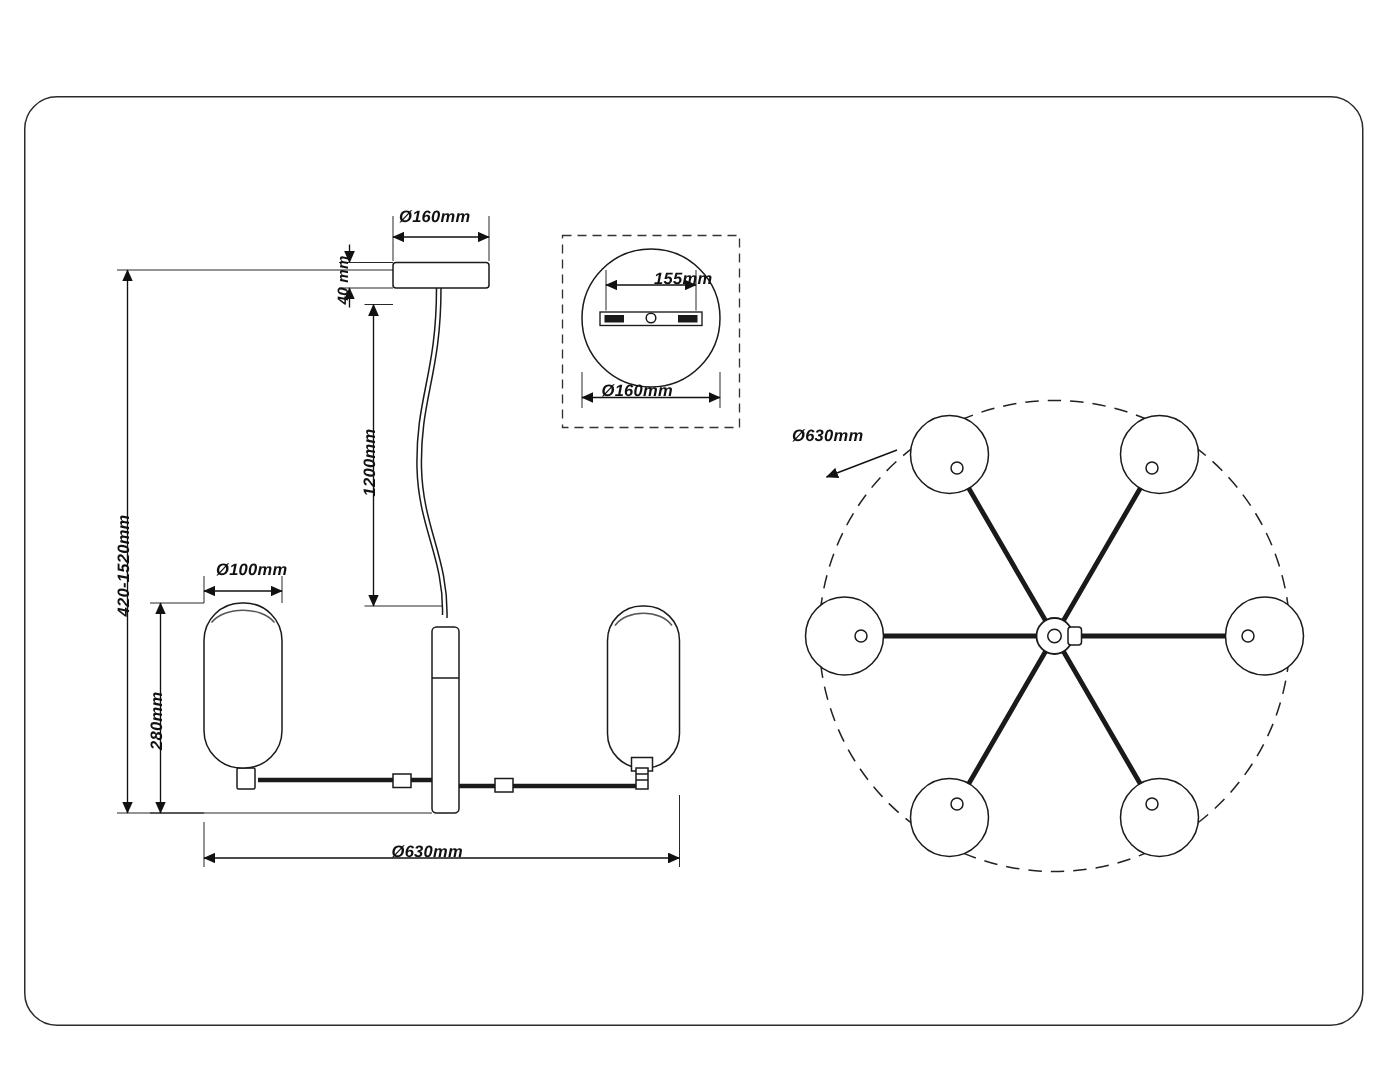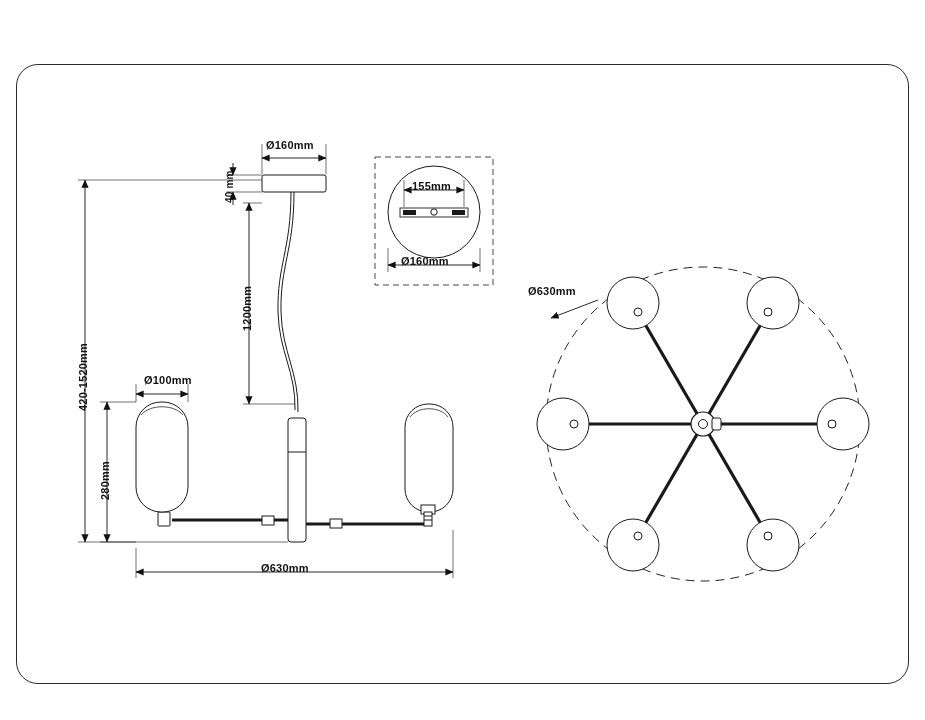--- a/index.html
+++ b/index.html
@@ -12,20 +12,21 @@
     height: 720px;
     font-family: "Liberation Sans", sans-serif;
     color: #1a1a1a;
     position: relative;
     overflow: hidden;
   }
   #stage {
     position: relative;
     width: 776px;
     height: 720px;
+    font-style: italic;
   }
   #frame {
     position: absolute;
     left: 16px;
     top: 64px;
     width: 893px;
     height: 620px;
     border: 1px solid #2b2b2b;
     border-radius: 22px;
     box-sizing: border-box;
@@ -214,19 +215,19 @@
   <div class="lbl rot" style="left:241px; top:331px;">1200mm</div>
 
   <div class="lbl rot" style="left:77px; top:411px;">420-1520mm</div>
 
   <div class="lbl rot" style="left:99px; top:500px;">280mm</div>
 
   <div class="lbl" style="left:144px; top:374px;">Ø100mm</div>
 
   <div class="lbl" style="left:261px; top:562px;">Ø630mm</div>
 
-  <div class="lbl" style="left:412px; top:180px;">155mm</div>
+  <div class="lbl" style="left:436px; top:180px;">155mm</div>
 
   <div class="lbl" style="left:401px; top:255px;">Ø160mm</div>
 
   <div class="lbl" style="left:528px; top:285px;">Ø630mm</div>
 
 </div>
 
 </body></html>

